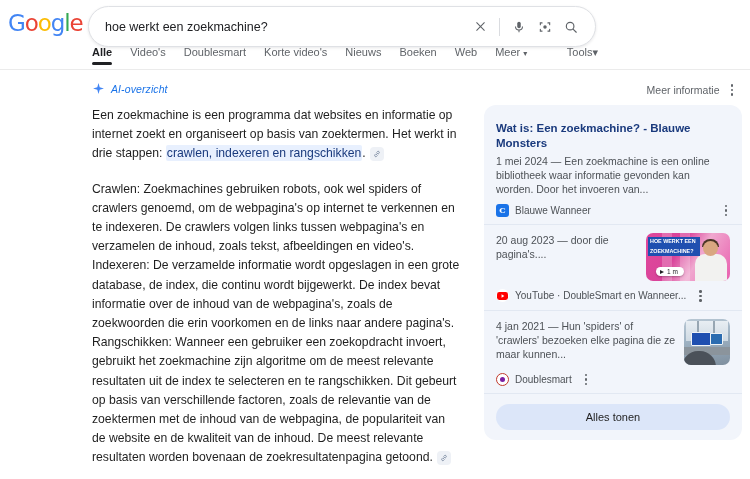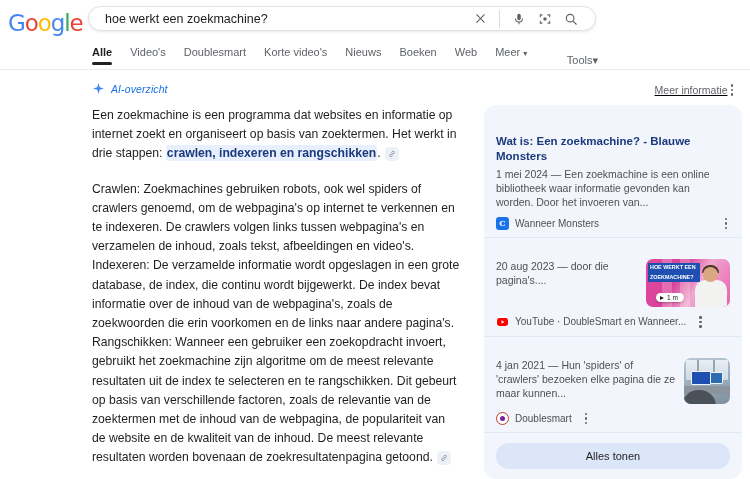--- a/index.html
+++ b/index.html
@@ -31,21 +31,21 @@
   .g-logo span:nth-child(1){ color:#4285F4; }
   .g-logo span:nth-child(2){ color:#EA4335; }
   .g-logo span:nth-child(3){ color:#FBBC05; }
   .g-logo span:nth-child(4){ color:#4285F4; }
   .g-logo span:nth-child(5){ color:#34A853; }
   .g-logo span:nth-child(6){ color:#EA4335; }
 
   .searchbar {
     position: absolute;
     left: 88px; top: 6px;
-    width: 508px; height: 25px;
+    width: 508px; height: 41px;
     border: 1px solid #dfe1e5;
     border-radius: 24px;
     background: #fff;
     display: flex;
     align-items: center;
     box-shadow: 0 1px 3px rgba(32,33,36,.10);
   }
   .search-input {
     flex: 1;
     border: none; outline: none;
@@ -84,21 +84,21 @@
   }
   .navtab.active { color: #202124; font-weight: bold; }
   .navtab.active::after {
     content:''; position:absolute;
     left: 0; right: 10px; bottom: 0;
     height: 3px; background:#202124; border-radius:2px;
   }
   .navtab .caret { font-size: 8px; margin-left: 3px; color:#5f6368; }
   .tools-btn {
     position: absolute; right: 152px; top: 3px;
-    font-size: 11px; color:#5f6368; cursor:pointer; white-space:nowrap;margin-top:8px;
+    font-size: 11px; color:#5f6368; cursor:pointer; white-space:nowrap;
   }
 
   
   .content { position: relative; display: flex; padding-top: 12px; }
 
   .ai-col { width: 470px; padding-left: 92px; padding-right: 10px; }
 
   .ai-badge {
     display: flex; align-items: center; gap: 6px;
     margin-bottom: 11px;
@@ -109,21 +109,21 @@
     font-size: 12.2px;
     line-height: 19.2px;
     color: #1f1f1f;
     margin: 0 0 16px 0;
     font-family: "Liberation Sans", sans-serif;
   }
   .ai-para.tight { margin-bottom: 0; }
   .hl {
     background: #e8f0fe;
     color: #1a3a7d;
-    font-weight: bold;
+    font-weight: normal;
     border-radius: 2px;
     padding: 1px 1px;
   }
   .linkchip {
     display: inline-flex; align-items:center; justify-content:center;
     width: 14px; height: 14px;
     border-radius: 4px;
     background: #eef1f6;
     vertical-align: middle;
     margin-left: 4px;
@@ -132,38 +132,38 @@
   .linkchip svg { display:block; }
 
   
   .side-col {
     position: absolute;
     right: 8px; top: 12px;
     width: 258px;
   }
   .side-head {
     display: flex; align-items:center; justify-content:flex-end;
-    padding: 0 6px 7px 0; text-decoration: underline;
+    gap: 8px; padding: 0 6px 7px 0;
   }
   .side-head-label { font-size: 10.5px; color:#5f6368; cursor:pointer; }
   .kebab { display:flex; flex-direction:column; gap:2px; cursor:pointer; padding: 2px 3px; }
   .kebab i { width:2.5px; height:2.5px; border-radius:50%; background:#5f6368; display:block; }
 
   .side-panel {
     background: #f2f5fb;
     border-radius: 12px;
     padding: 8px 0 10px 0;
   }
   .src-card {
     padding: 8px 12px 6px 12px;
     border-bottom: 1px solid #e2e8f2;
     cursor: pointer;
   }
   .src-card:last-of-type { border-bottom: none; }
-  .src-body { display:flex; gap: 8px; margin-top: 13px; }
+  .src-body { display:flex; gap: 8px; }
   .src-text { flex: 1; min-width: 0; }
   .src-title {
     font-size: 11.5px; line-height: 15px;
     color: #1a3a7d; font-weight: bold;
     margin-bottom: 3px;
   }
   .src-title.underline { text-decoration: underline; }
   .src-snippet {
     font-size: 10.5px; line-height: 14px;
     color: #4d5156;
@@ -334,21 +334,21 @@
 
       <div class="src-card">
         <div class="src-body">
           <div class="src-text">
             <div class="src-title">Wat is: Een zoekmachine? - Blauwe Monsters</div>
             <div class="src-snippet">1 mei 2024 — Een zoekmachine is een online bibliotheek waar informatie gevonden kan worden. Door het invoeren van...</div>
           </div>
         </div>
         <div class="src-meta">
           <div class="fav fav-bm">C</div>
-          <span class="src-meta-name">Wanneer Monsters</span>
+          <span class="src-meta-name">Blauwe Wanneer</span>
           <div class="kebab">
               <i></i>
               <i></i>
               <i></i>
             </div>
         </div>
       </div>
 
       <div class="src-card">
         <div class="src-body">

